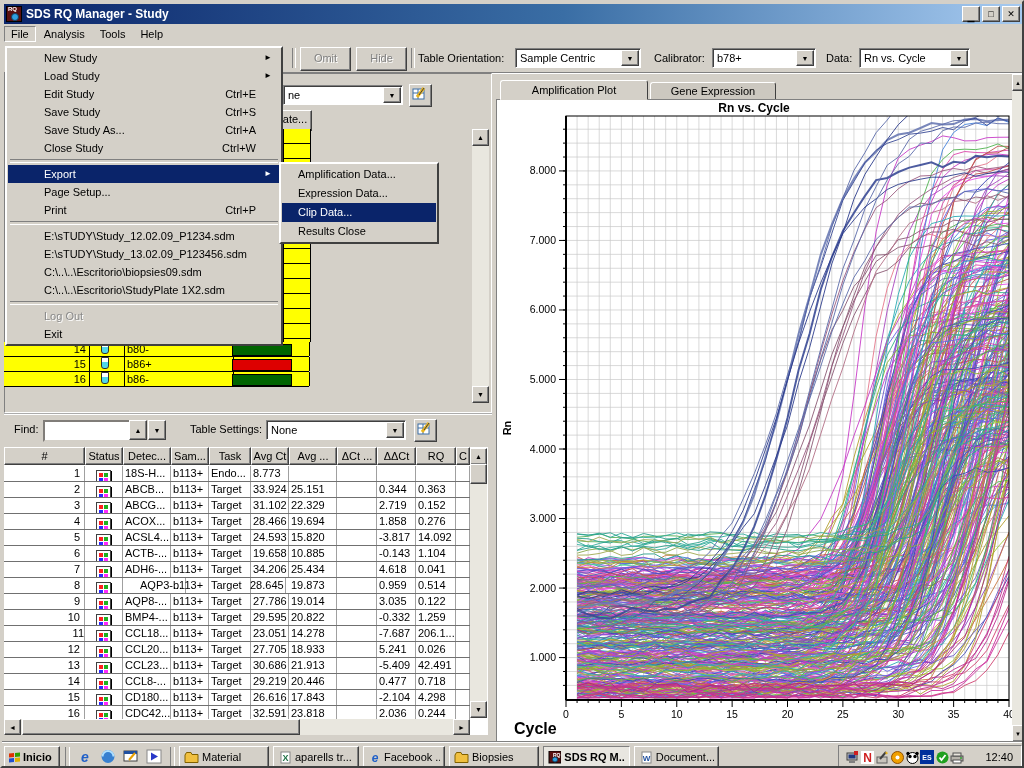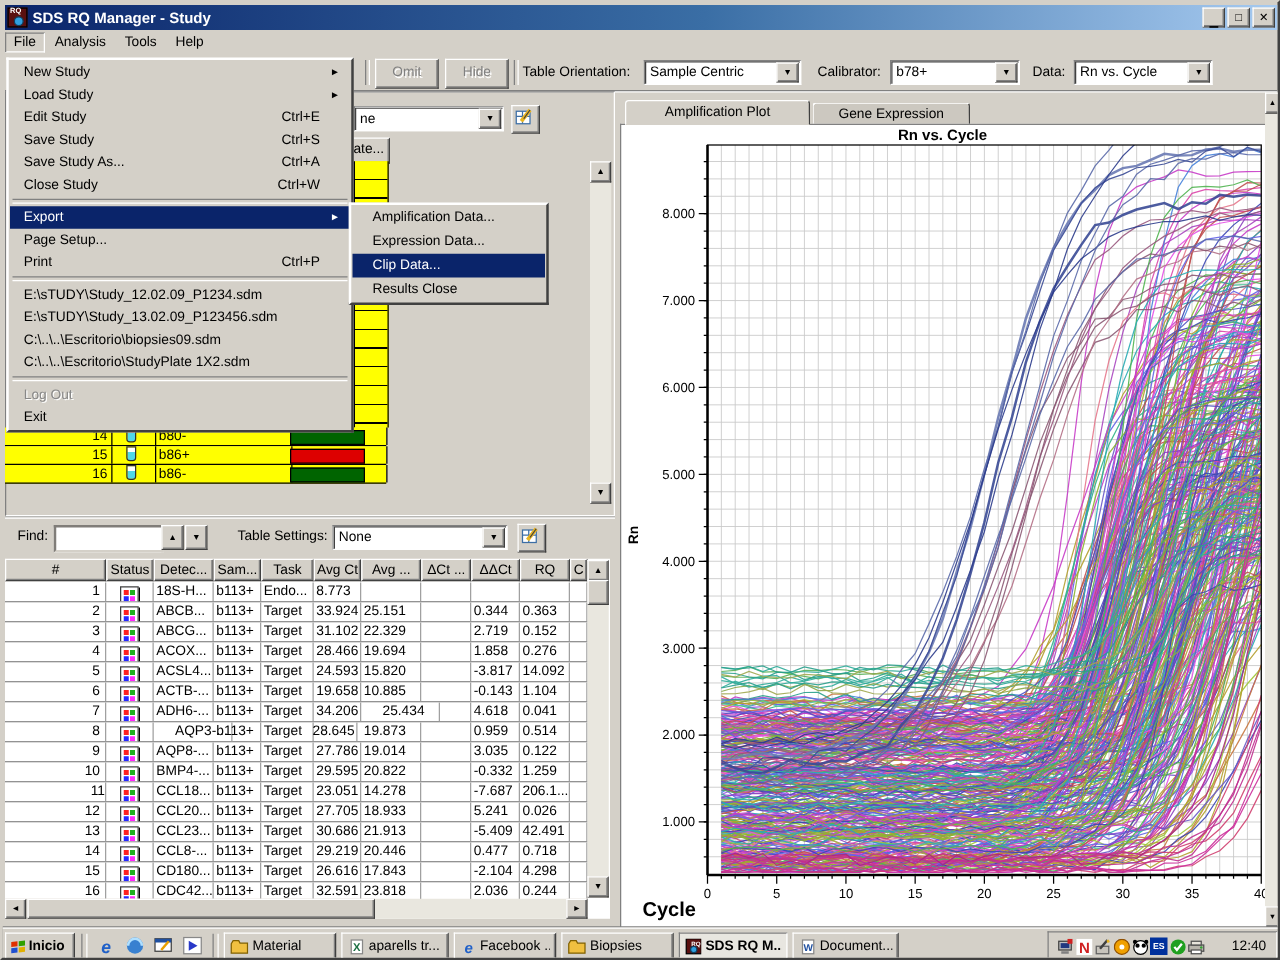--- a/index.html
+++ b/index.html
@@ -42,21 +42,21 @@
   .tcell{position:absolute;top:0;bottom:0;border-right:1px solid #a0a0a0;padding:1px 2px;box-sizing:border-box;overflow:hidden;white-space:nowrap;font-size:11px;}
   .statusic{display:inline-grid;grid-template-columns:4px 4px;grid-template-rows:4px 4px;gap:1px;padding:2px;background:#fff;border:1px solid #404040;box-shadow:1px 1px 0 #000;}
   
   .tab{position:absolute;background:#d4d0c8;border:1px solid;border-color:#ffffff #404040 #d4d0c8 #ffffff;border-radius:3px 3px 0 0;text-align:center;box-sizing:border-box;}
   #chart-area{left:494px;top:97px;width:516px;height:643px;background:#fff;border-left:1px solid #808080;border-top:1px solid #808080;box-sizing:border-box;}
   #chart-title{left:494px;top:99px;width:516px;text-align:center;font-weight:bold;font-size:12px;}
   #xaxis-label{left:494px;top:718px;width:516px;text-align:left;font-weight:bold;font-size:16px;padding-left:18px;}
   #yaxis-label{left:498px;top:420px;font-weight:bold;font-size:11px;transform:rotate(-90deg);}
   
   .menu{background:#d4d0c8;border:2px solid;border-color:#ffffff #404040 #404040 #ffffff;box-sizing:border-box;z-index:40;padding:1px;}
-  .mrow{position:relative;height:18px;line-height:18px;padding-left:11px;padding-right:6px;white-space:nowrap;}
+  .mrow{position:relative;height:18px;line-height:18px;padding-left:36px;padding-right:6px;white-space:nowrap;}
   .mrow .sc{position:absolute;right:24px;}
   .mrow .sub{position:absolute;right:8px;font-size:8px;}
   .mrow.hl{background:#0a246a;color:#fff;}
   .mrow.dis{color:#888;text-shadow:1px 1px 0 #fff;}
   .msep{height:2px;border-top:1px solid #808080;border-bottom:1px solid #fff;margin:2px 2px;}
   
   #taskbar{left:0;top:740px;width:1024px;height:28px;background:#d4d0c8;border-top:1px solid #fff;box-shadow:0 -1px 0 #808080;z-index:60;}
   .tkbtn{position:absolute;top:3px;height:22px;display:flex;align-items:center;padding:0 4px;box-sizing:border-box;overflow:hidden;white-space:nowrap;}
   .tkbtn span.lbl{margin-left:3px;overflow:hidden;text-overflow:clip;}
   .tkbtn.active{background:#e8e6e0;border-color:#808080 #fff #fff #808080;font-weight:bold;box-shadow:none;}
@@ -314,21 +314,21 @@
         <div class="tcell" style="left: 81px; width: 38px; text-align: center;"><span class="statusic">
             <span style="background: rgb(255, 32, 32);"></span>
             <span style="background: rgb(32, 176, 32);"></span>
             <span style="background: rgb(40, 40, 255);"></span>
             <span style="background: rgb(255, 40, 255);"></span>
           </span></div>
         <div class="tcell" style="left: 119px; width: 48px;">ADH6-...</div>
         <div class="tcell" style="left: 167px; width: 38px;">b113+</div>
         <div class="tcell" style="left: 205px; width: 42px;">Target</div>
         <div class="tcell" style="left: 247px; width: 38px;">34.206</div>
-        <div class="tcell" style="left: 300px; width: 48px;">25.434</div>
+        <div class="tcell" style="left: 285px; width: 48px;">25.434</div>
         <div class="tcell" style="left: 333px; width: 40px;"></div>
         <div class="tcell" style="left: 373px; width: 39px;">4.618</div>
         <div class="tcell" style="left: 412px; width: 40px;">0.041</div>
         <div class="tcell" style="left: 452px; width: 14px;"></div>
       </div>
       <div class="trow" style="top: 131px;">
         <div class="tcell" style="left: 0px; width: 81px; text-align: right; padding-right: 4px;">8</div>
         <div class="tcell" style="left: 81px; width: 38px; text-align: center;"><span class="statusic">
             <span style="background: rgb(255, 32, 32);"></span>
             <span style="background: rgb(32, 176, 32);"></span>

